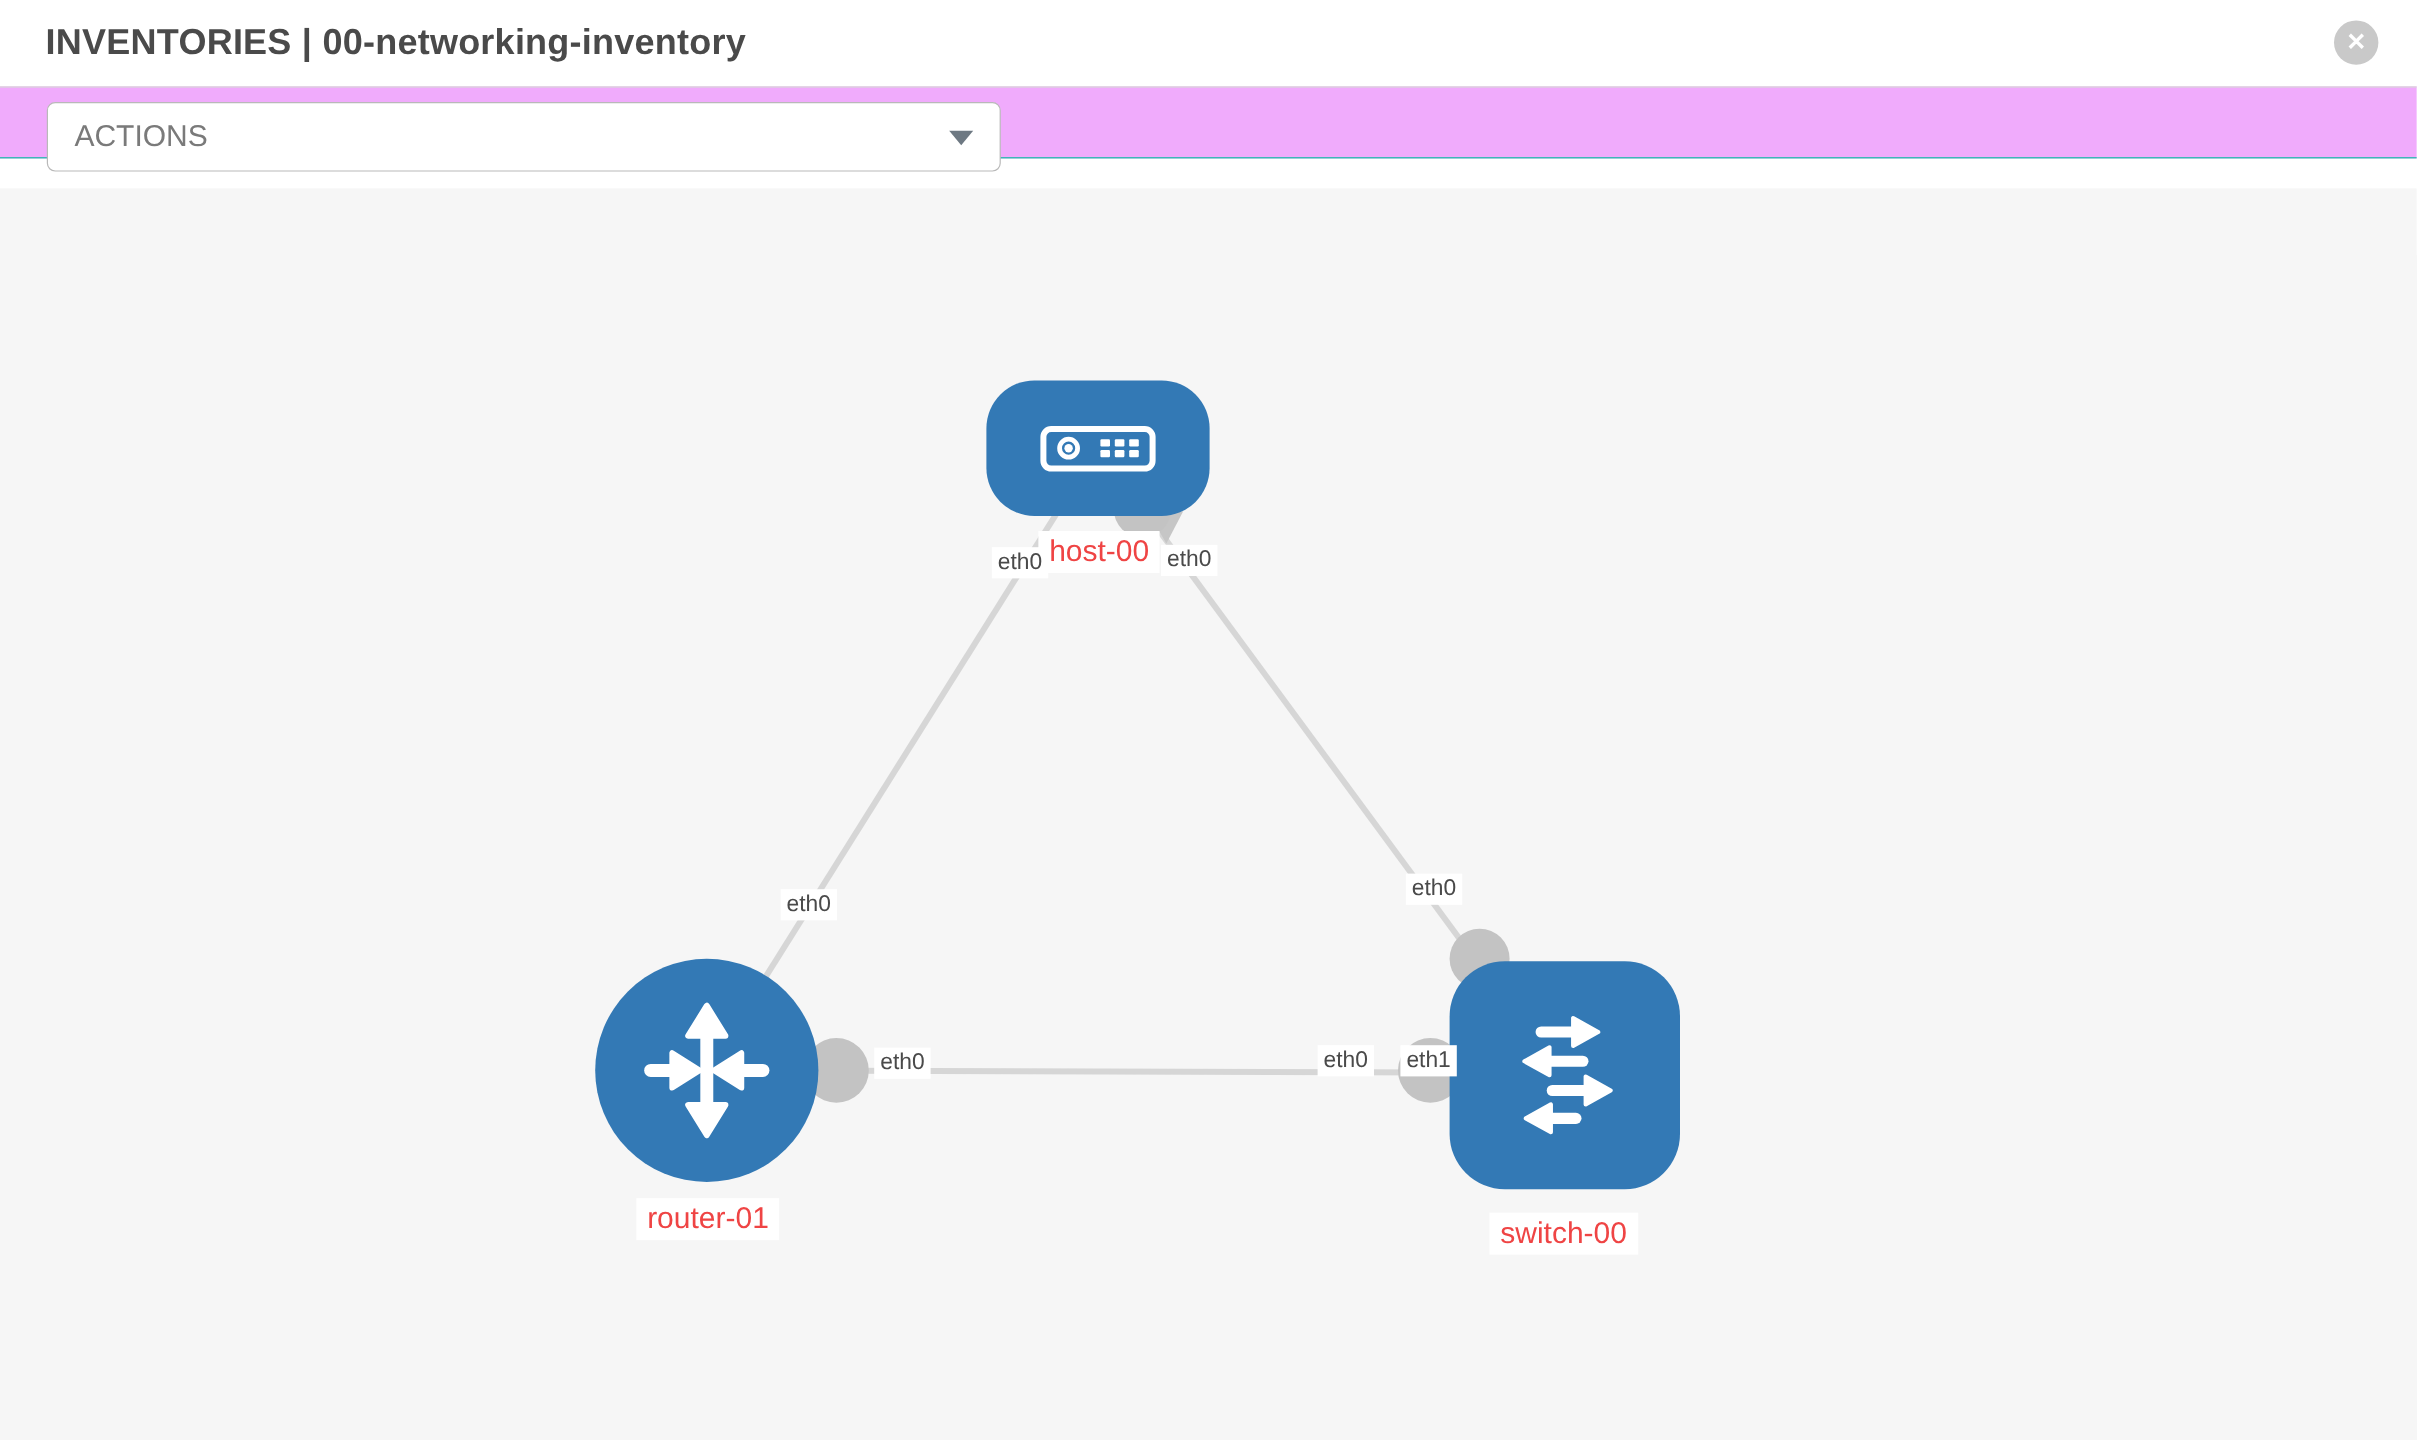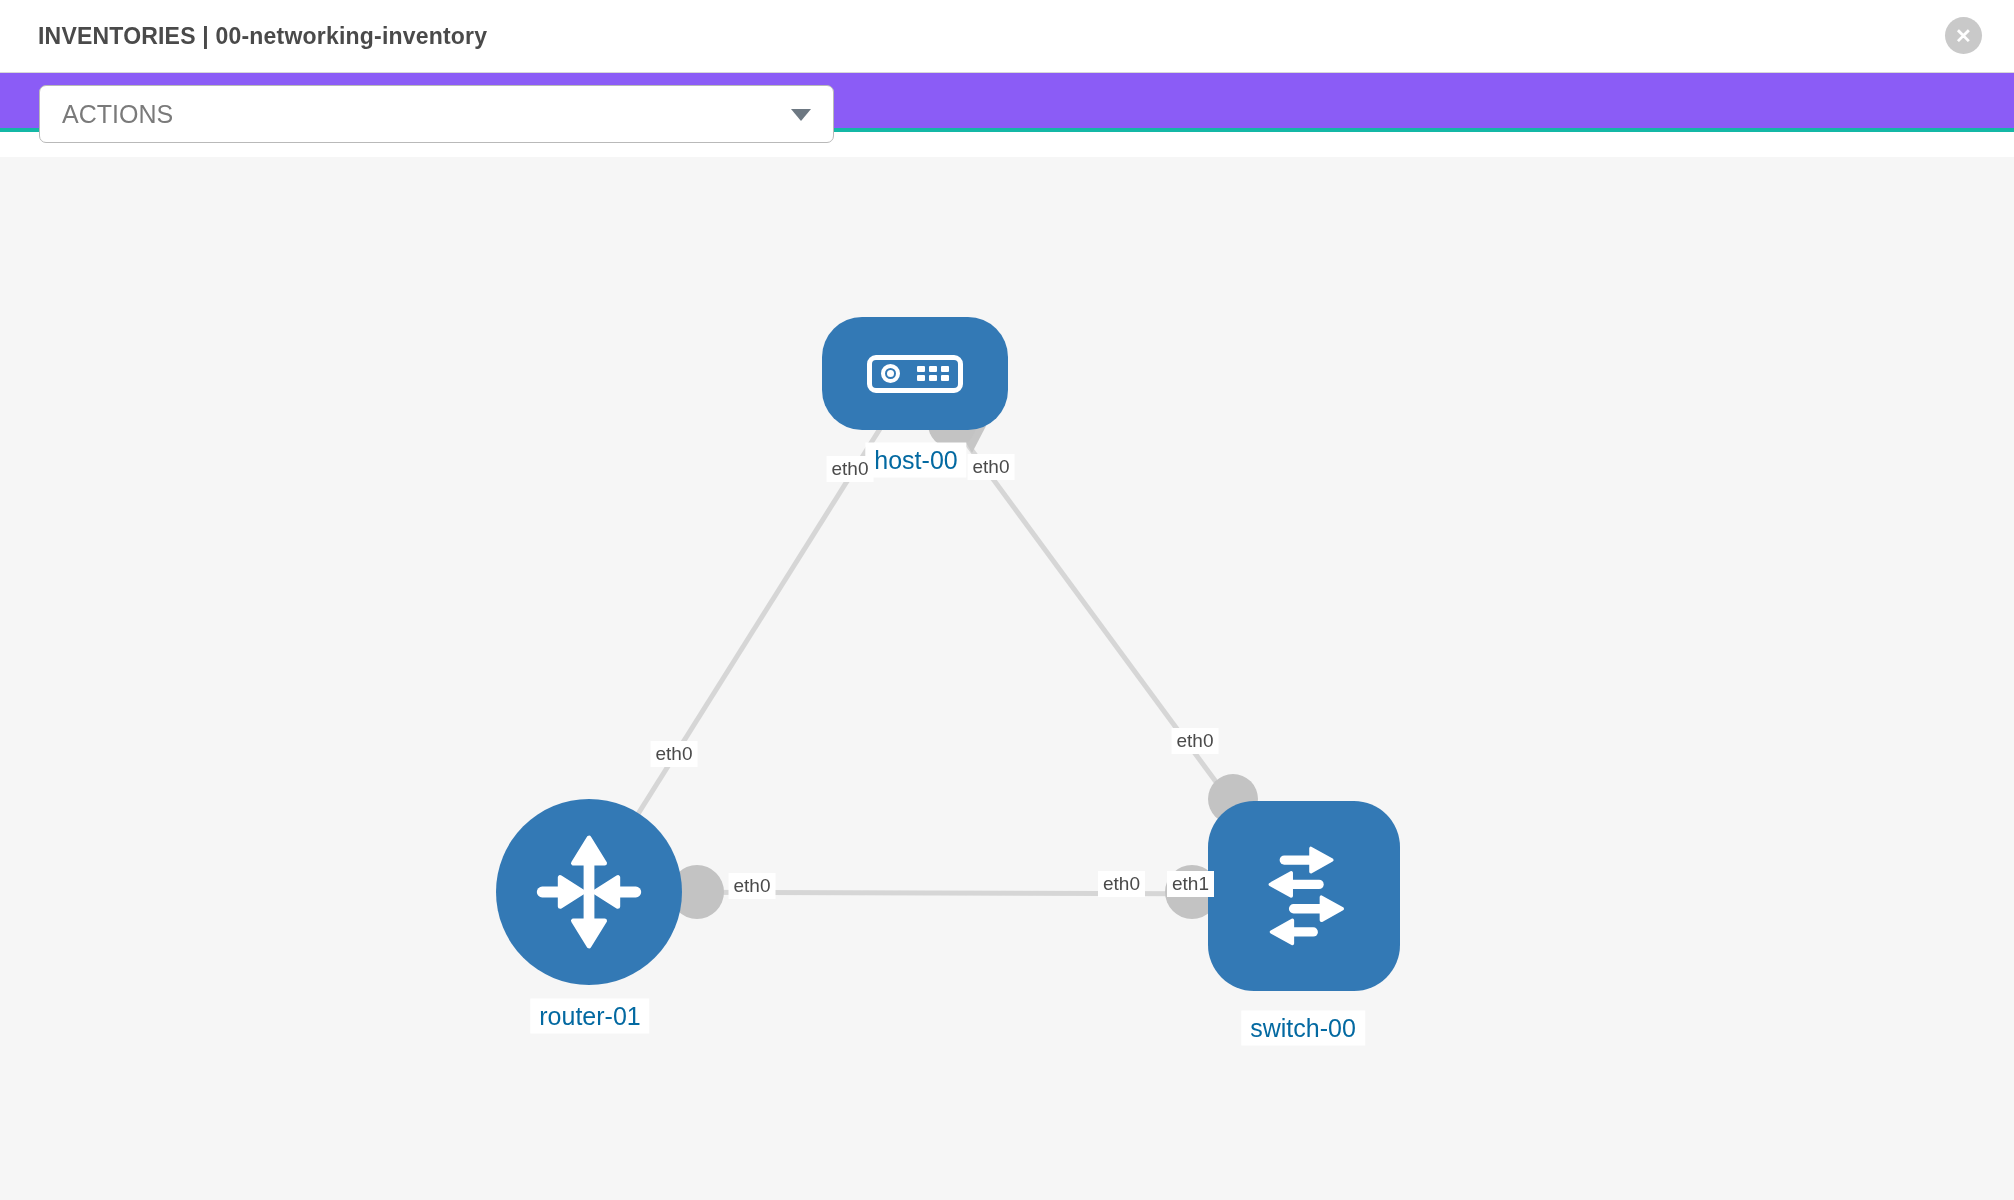--- a/index.html
+++ b/index.html
@@ -2,28 +2,28 @@
 <html><head>
 <meta charset="utf-8">
 <style>
   * { margin:0; padding:0; box-sizing:border-box; }
   html,body { width:2014px; height:1200px; font-family:"Liberation Sans", sans-serif; }
   .app { position:relative; width:2014px; height:1200px; background:#fff; overflow:hidden; }
 
   
   .header { position:relative; height:72px; background:#fff; }
   .page-title { position:absolute; left:38px; top:50%; transform:translateY(-50%);
-                font-size:23px; font-weight:bold; color:#4a4a4a; letter-spacing:0.2px; }
+                font-size:30px; font-weight:bold; color:#4a4a4a; letter-spacing:0.2px; }
   .close-btn { position:absolute; right:32px; top:17px; width:37px; height:37px; border-radius:50%;
                background:#c9c9c9; color:#fff; display:flex; align-items:center; justify-content:center;
                font-size:20px; font-weight:bold; cursor:pointer; }
 
   
-  .toolbar { position:relative; height:60px; background:#8b5cf6;
-             border-top:1px solid #d8d8d8; border-bottom:4px solid #14b8a6; }
+  .toolbar { position:relative; height:60px; background:#f0abfc;
+             border-top:1px solid #d8d8d8; border-bottom:1px solid #14b8a6; }
   .select-box { position:absolute; top:12px; height:58px; background:#fff;
                 border:1px solid #b9b9b9; border-radius:7px; display:flex; align-items:center;
                 padding:0 22px; cursor:pointer; }
   .actions-box { left:39px; width:795px; }
   .search-box  { left:1183px; width:789px; }
   .actions-label { color:#7a7a7a; font-size:25px; }
   .search-input { border:none; outline:none; background:transparent; width:92%;
                   font-size:25px; color:#555; font-family:"Liberation Sans", sans-serif; }
   .search-input::placeholder { color:#9aa0a6; opacity:1; }
   .caret { position:absolute; right:22px; top:50%; margin-top:-5px; width:0; height:0;
@@ -37,21 +37,21 @@
   .canvas { position:absolute; left:0; top:157px; width:2014px; height:1043px; background:#f6f6f6; }
   .links-layer { position:absolute; left:0; top:0; width:100%; height:100%; z-index:1; }
 
   .node { position:absolute; background:#3379b5; display:flex; align-items:center;
           justify-content:center; z-index:3; cursor:pointer; }
   .node-host   { left:822px; top:160px; width:186px; height:113px; border-radius:40px; }
   .node-router { left:496px; top:642px; width:186px; height:186px; border-radius:50%; }
   .node-switch { left:1208px; top:644px; width:192px; height:190px; border-radius:46px; }
 
   .node-label { position:absolute; z-index:4; transform:translate(-50%,-50%); background:#fff;
-                color:#0369a1; font-size:25px; padding:3px 9px; white-space:nowrap; }
+                color:#ef4444; font-size:25px; padding:3px 9px; white-space:nowrap; }
   .if-label { position:absolute; z-index:4; transform:translate(-50%,-50%); background:#fff;
               color:#4a4a4a; font-size:19px; padding:2px 5px; white-space:nowrap; }
   .if-label-abs { position:absolute; background:#fff; color:#4a4a4a; font-size:19px;
                   padding:2px 5px; white-space:nowrap; }
 
   
   .host-icon { width:96px; height:38px; border:5px solid #fff; border-radius:9px;
                display:flex; align-items:center; padding:0 9px; }
   .host-dot { width:19px; height:19px; border:4px solid #fff; border-radius:50%; position:relative; }
   .host-dot::after { content:""; position:absolute; left:50%; top:50%; width:7px; height:7px;

